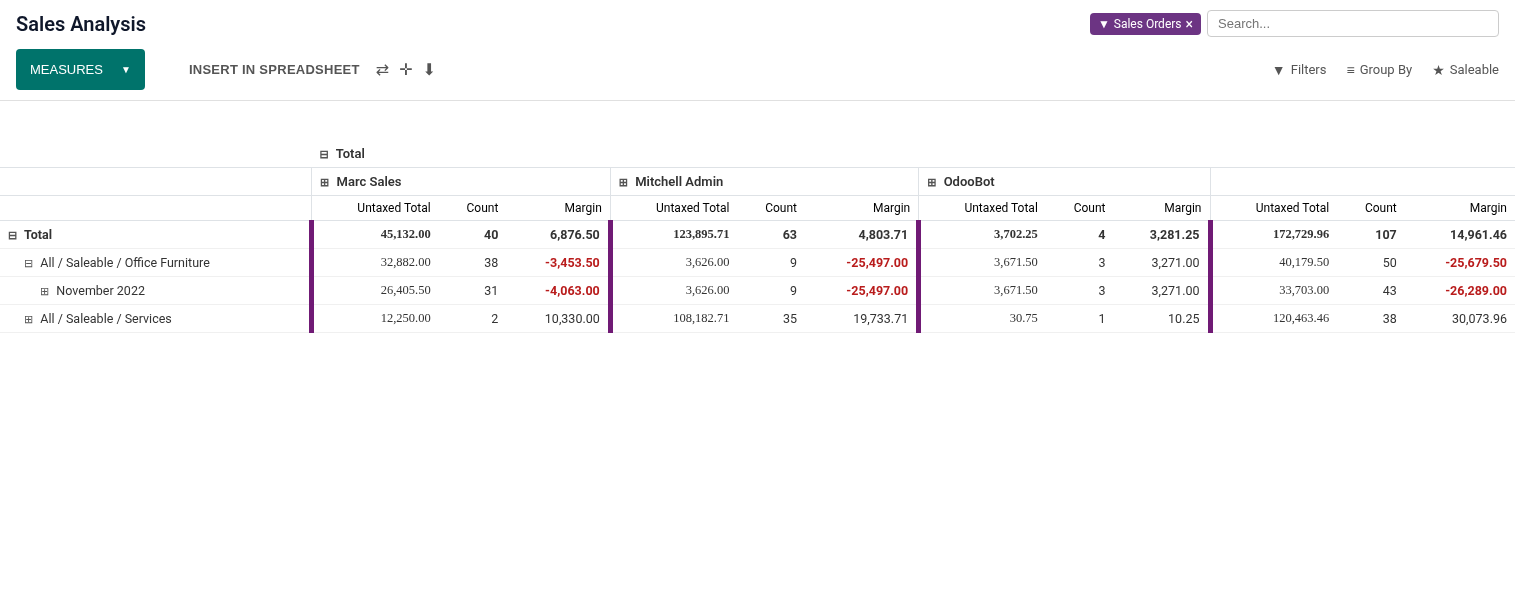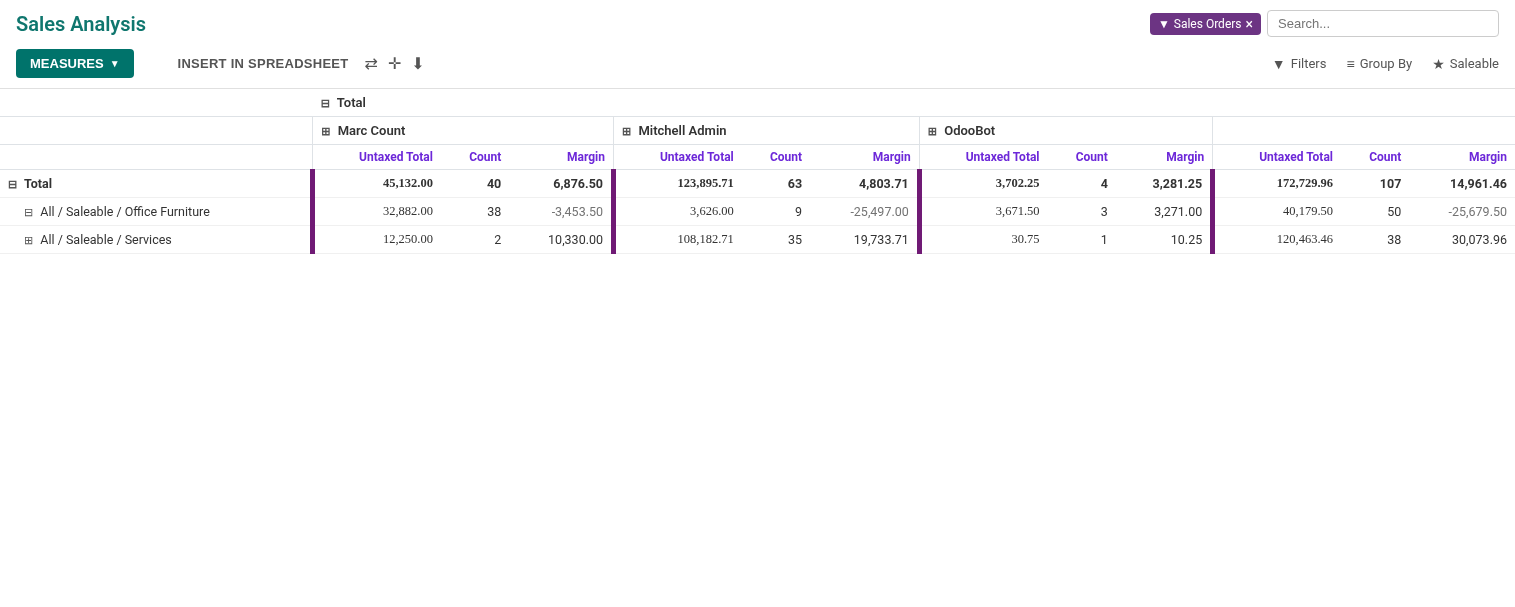--- a/index.html
+++ b/index.html
@@ -1,59 +1,59 @@
 <!DOCTYPE html>
 <html><head>
   <meta charset="utf-8">
   <style>
     * { box-sizing: border-box; margin: 0; padding: 0; }
     body { font-family: -apple-system, BlinkMacSystemFont, 'Segoe UI', Roboto, sans-serif; font-size: 13px; color: #333; background: #fff; }
 
     .top-bar { display: flex; align-items: center; justify-content: space-between; padding: 10px 16px 6px 16px; }
-    .page-title { font-size: 20px; font-weight: 600; color: #0f766e; }
+    .page-title { font-size: 20px; font-weight: 600; color: #0f172a; }
     .search-area { display: flex; align-items: center; gap: 6px; }
     .filter-tag { display: flex; align-items: center; gap: 4px; background: #6c3483; color: #fff; border-radius: 4px; padding: 4px 8px; font-size: 12px; }
     .filter-tag .remove { cursor: pointer; font-size: 14px; line-height: 1; }
-    .search-box { border: 1px solid #ccc; border-radius: 4px; padding: 5px 10px; font-size: 13px; width: 232px; outline: none; color: #999; }
+    .search-box { border: 1px solid #ccc; border-radius: 4px; padding: 5px 10px; font-size: 13px; width: 292px; outline: none; color: #999; }
 
     .toolbar { display: flex; align-items: center; padding: 6px 16px 10px 16px; gap: 16px; border-bottom: 1px solid #e0e0e0; }
-    .btn-measures { background: #00736b; color: #fff; border: none; border-radius: 4px; padding: 7px 14px; font-size: 13px; font-weight: 700; cursor: pointer; display: flex; align-items: center; gap: 6px; }
+    .btn-measures { background: #00736b; color: #fff; border: none; border-radius: 4px; padding: 13px 14px; font-size: 13px; font-weight: 400; cursor: pointer; display: flex; align-items: center; gap: 18px; }
     .btn-measures .arrow { font-size: 10px; }
     .btn-insert { color: #555; font-size: 13px; font-weight: 600; cursor: pointer; border: none; background: none; letter-spacing: 0.02em; padding-left: 28px; }
     .toolbar-icons { display: flex; gap: 10px; color: #555; }
     .toolbar-icon { font-size: 16px; cursor: pointer; }
     .spacer { flex: 1; }
     .right-controls { display: flex; align-items: center; gap: 20px; color: #555; font-size: 13px; }
     .right-btn { display: flex; align-items: center; gap: 5px; cursor: pointer; }
     .right-btn .icon { font-size: 14px; }
 
     .table-wrap { overflow-x: auto; padding: 0; }
-    table { width: 100%; border-collapse: collapse; font-size: 12.5px; }
+    table { width: 100%; border-collapse: collapse; font-size: 12.5px; margin-top: 39px; }
 
     thead tr th { color: #6c757d; font-weight: 400; padding: 5px 8px; border-bottom: 1px solid #dee2e6; white-space: nowrap; }
     thead tr.group-row th { font-weight: 600; color: #333; font-size: 13px; border-bottom: 1px solid #dee2e6; padding: 6px 8px; }
-    thead tr.subgroup-row th { color: #6d28d9; font-weight: 700; font-size: 12px; }
+    thead tr.subgroup-row th { color: #000000; font-weight: 400; font-size: 12px; }
 
     tbody tr td { padding: 6px 8px; border-bottom: 1px solid #f0f0f0; white-space: nowrap; }
 
     .row-label { text-align: left; }
     .num { text-align: right; }
     .bold { font-weight: 700; }
     .expand-icon { color: #555; font-size: 11px; margin-right: 4px; cursor: pointer; }
     .plus-icon { color: #555; font-size: 11px; margin-right: 4px; cursor: pointer; }
     .indent1 { padding-left: 24px; }
     .indent2 { padding-left: 40px; }
 
     .col-header-group { border-left: 1px solid #dee2e6; }
     th.section-header { text-align: left; border-bottom: 1px solid #dee2e6; font-weight: 600; color: #333; }
     th.num-header { text-align: right; }
     th.section-total { text-align: left; font-weight: 600; color: #333; border-left: 1px solid #dee2e6; }
     td.border-left { border-left: 5px solid #701a75; font-family: Liberation Serif, serif; }
 
-    .negative { color: #737373; }
+    .negative { color: #b91c1c; font-weight: bold; }
     .row-total td { font-weight: 700; }
   </style>
 </head>
 <body>
 
 <div class="top-bar">
   <div class="page-title">Sales Analysis</div>
   <div class="search-area">
     <div class="filter-tag">
       <span>▼</span>
@@ -100,21 +100,21 @@
         <th colspan="9" class="section-header">
           <span class="expand-icon">⊟</span>
           <span>Total</span>
         </th>
         <th colspan="3"></th>
       </tr>
       <tr class="group-row">
         <th></th>
         <th colspan="3" class="section-header col-header-group">
           <span class="plus-icon">⊞</span>
-          <span>Marc Count</span>
+          <span>Marc Sales</span>
         </th>
         <th colspan="3" class="section-header col-header-group">
           <span class="plus-icon">⊞</span>
           <span>Mitchell Admin</span>
         </th>
         <th colspan="3" class="section-header col-header-group">
           <span class="plus-icon">⊞</span>
           <span>OdooBot</span>
         </th>
         <th colspan="3" class="section-total col-header-group"></th>
@@ -171,20 +171,38 @@
         <td class="num negative">-25,497.00</td>
         <td class="num border-left">3,671.50</td>
         <td class="num">3</td>
         <td class="num">3,271.00</td>
         <td class="num border-left">40,179.50</td>
         <td class="num">50</td>
         <td class="num negative">-25,679.50</td>
       </tr>
 
 
+      <tr>
+        <td class="row-label indent2">
+          <span class="plus-icon">⊞</span>
+          <span>November 2022</span>
+        </td>
+        <td class="num border-left">26,405.50</td>
+        <td class="num">31</td>
+        <td class="num negative">-4,063.00</td>
+        <td class="num border-left">3,626.00</td>
+        <td class="num">9</td>
+        <td class="num negative">-25,497.00</td>
+        <td class="num border-left">3,671.50</td>
+        <td class="num">3</td>
+        <td class="num">3,271.00</td>
+        <td class="num border-left">33,703.00</td>
+        <td class="num">43</td>
+        <td class="num negative">-26,289.00</td>
+      </tr>
 
       <tr>
         <td class="row-label indent1">
           <span class="plus-icon">⊞</span>
           <span>All / Saleable / Services</span>
         </td>
         <td class="num border-left">12,250.00</td>
         <td class="num">2</td>
         <td class="num">10,330.00</td>
         <td class="num border-left">108,182.71</td>

